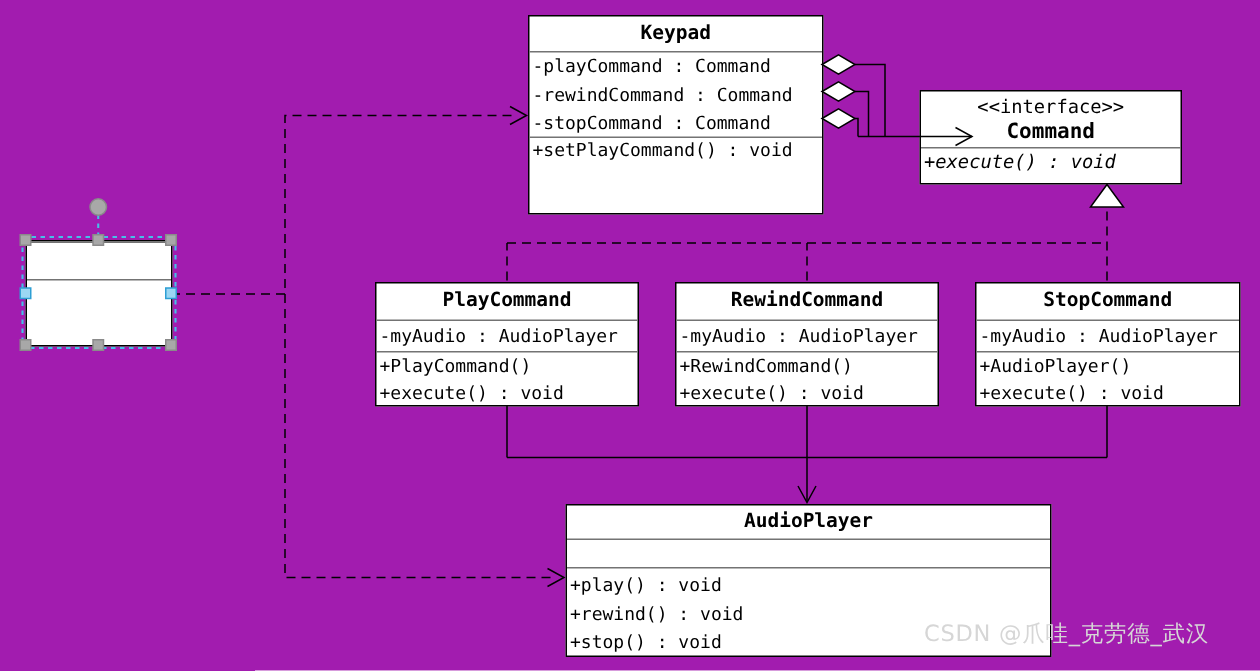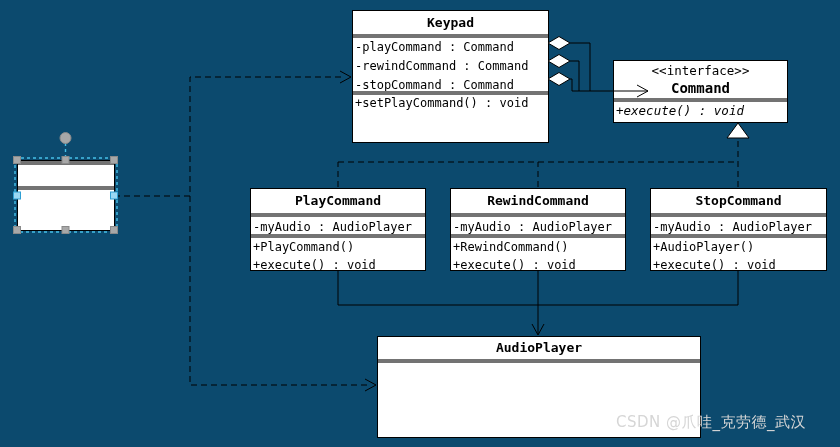--- a/index.html
+++ b/index.html
@@ -1,32 +1,32 @@
 <!DOCTYPE html>
 <html><head>
 <meta charset="utf-8">
 <style>
   html,body{margin:0;padding:0;background:#ffffff;}
   #canvas{
-    position:relative;width:840px;height:447px;background:#0c4a6e;overflow:hidden;
+    position:relative;width:840px;height:447px;background:#a21caf;overflow:hidden;
     font-family:"DejaVu Sans Mono","Liberation Mono",monospace;color:#000;
   }
   .cls{
     position:absolute;background:#ffffff;border:1px solid #000;box-sizing:border-box;
   }
   .ttl{
     text-align:center;font-weight:bold;font-size:13px;white-space:nowrap;overflow:hidden;
   }
   .stereo{
     text-align:center;font-weight:normal;font-size:12.5px;line-height:19px;white-space:nowrap;
   }
   .ttl2{
     text-align:center;font-weight:bold;font-size:14px;line-height:17px;white-space:nowrap;
   }
-  .sec{border-top:4px solid #737373;box-sizing:border-box;overflow:hidden;}
+  .sec{border-top:1px solid #737373;box-sizing:border-box;overflow:hidden;}
   .row{font-size:12px;white-space:nowrap;padding:0 2px;overflow:hidden;}
   .lh19{line-height:19px;}
   .lh18{line-height:18px;}
   .lh17{line-height:17px;}
   .it{font-style:italic;}
   svg.overlay{position:absolute;left:0;top:0;width:840px;height:447px;z-index:5;}
   .watermark{
     position:absolute;left:616px;top:413px;z-index:6;
     font-family:"DejaVu Sans","Liberation Sans",sans-serif;
     font-size:15px;letter-spacing:0.5px;white-space:nowrap;
@@ -93,20 +93,25 @@
     </div>
     <div class="sec" style="height:36px">
       <div class="row lh18">+AudioPlayer()</div>
       <div class="row lh18">+execute() : void</div>
     </div>
   </div>
 
   <div class="cls" style="left:377px;top:336px;width:324px;height:102px">
     <div class="ttl" style="height:22px;line-height:22px">AudioPlayer</div>
     <div class="sec" style="height:19px"></div>
+    <div class="sec" style="height:59px;padding-top:2px">
+      <div class="row lh19">+play() : void</div>
+      <div class="row lh19">+rewind() : void</div>
+      <div class="row lh19">+stop() : void</div>
+    </div>
   </div>
 
   <svg class="overlay" viewBox="0 0 840 447" xmlns="http://www.w3.org/2000/svg">
 
      Command : three aggregations merging into one open arrow --&gt;
     <g stroke="#000" fill="none" stroke-width="1">
       <path d="M570 43 H590 V91 M570 61 H579 V91 M570 79 H572 V91 M572 91 H648"></path>
       <path d="M637 85 L648 91 L637 97"></path>
       <polygon points="548,43 559,36.5 570,43 559,49.5" fill="#ffffff"></polygon>
       <polygon points="548,61 559,54.5 570,61 559,67.5" fill="#ffffff"></polygon>

